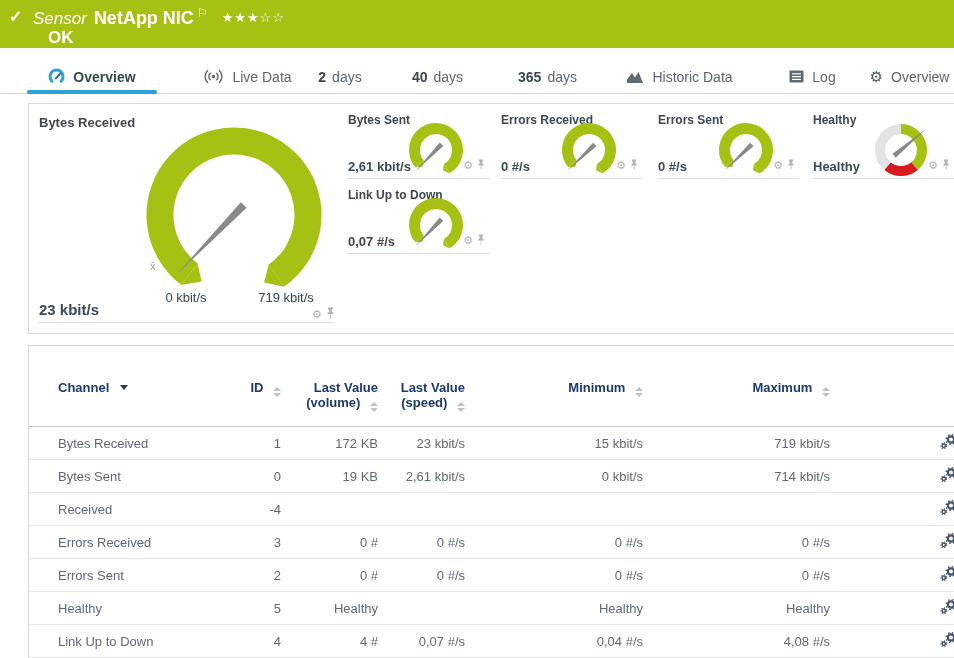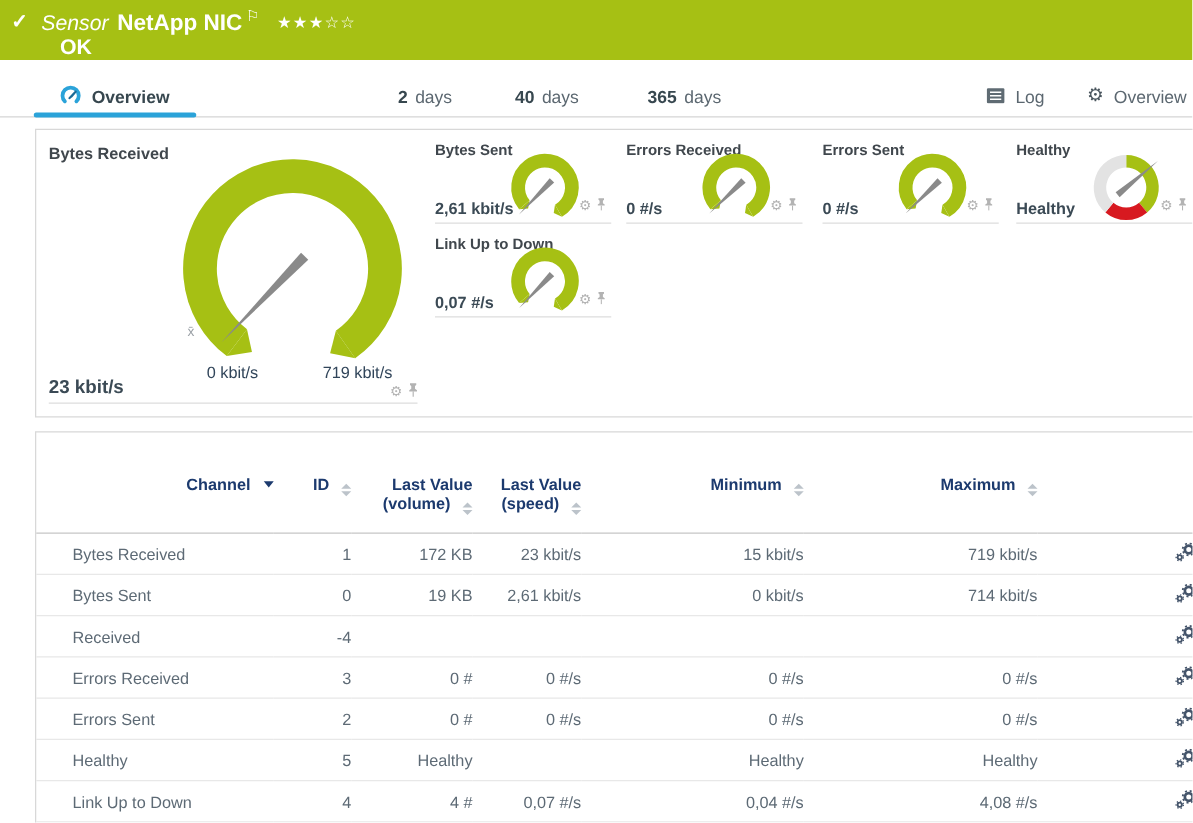--- a/index.html
+++ b/index.html
@@ -42,21 +42,21 @@
   .gcell{position:absolute;width:145px;height:75px;cursor:pointer;}
   .gcell .gtitle{position:absolute;left:2px;top:9px;font-size:12px;font-weight:bold;color:#40474d;white-space:nowrap;}
   .gcell .gvalue{position:absolute;left:2px;top:55px;font-size:13px;font-weight:bold;color:#3b4a55;white-space:nowrap;}
   .gcell svg.gauge{position:absolute;left:55px;top:10px;}
   .gcell .tools{position:absolute;right:6px;bottom:5px;display:flex;gap:4px;align-items:center;}
   .gcell .cellline{position:absolute;left:2px;right:2px;bottom:0;border-bottom:1px solid #ddd;}
   .gear-mini{font-size:11px;color:#b3b3b3;line-height:1;}
   
   table.channels{position:absolute;left:0;top:28px;width:928px;border-collapse:collapse;table-layout:fixed;}
   table.channels th{font-size:13px;font-weight:bold;color:#1c3a6e;vertical-align:top;padding:6px 0 14px 0;text-align:right;cursor:pointer;}
-  table.channels th.ch{text-align:right;padding-left:29px;}
+  table.channels th.ch{text-align:left;padding-left:29px;}
   table.channels thead tr{border-bottom:1px solid #c6c6c6;}
   table.channels td{font-size:13px;color:#5d6a75;text-align:right;height:32px;padding:0;}
   table.channels td.ch{text-align:left;padding-left:29px;}
   table.channels tbody tr{border-bottom:1px solid #e8e8e8;}
   .sort{display:inline-flex;flex-direction:column;gap:2px;margin-left:6px;vertical-align:1px;}
   .sort i{display:block;width:0;height:0;border-left:4px solid transparent;border-right:4px solid transparent;}
   .sort .up{border-bottom:4px solid #bcc3ca;}
   .sort .dn{border-top:4px solid #bcc3ca;}
   .caret{display:inline-block;width:0;height:0;border-left:4px solid transparent;border-right:4px solid transparent;
          border-top:5px solid #1c3a6e;margin-left:7px;vertical-align:2px;}
@@ -76,31 +76,44 @@
 
 <div class="tabbar" id="tabbar">
     <div class="tab active" style="left: 27px; width: 130px;">
       <svg width="17" height="17" viewBox="0 0 17 17">
       <path d="M3.9 13.1 A6.5 6.5 0 1 1 13.1 13.1" fill="none" stroke="#2ba3d9" stroke-width="3" stroke-linecap="round"></path>
       <path d="M7.5 10.5 L12.6 5.2 L9.2 9.2 Z" fill="#1b6a96" stroke="#1b6a96" stroke-width="1.6" stroke-linejoin="round"></path>
       </svg>
       <span class="tlabel">Overview</span>
       <span class="underline"></span>
     </div>
+    <div class="tab" style="left: 190px; width: 115px;">
+      <svg width="21" height="15" viewBox="0 0 21 15">
+      <circle cx="10.5" cy="7.5" r="1.7" fill="#5f6b73"></circle>
+      <path d="M7.3 4.2 a4.6 4.6 0 0 0 0 6.6 M13.7 4.2 a4.6 4.6 0 0 1 0 6.6 M4.6 1.6 a8.2 8.2 0 0 0 0 11.8 M16.4 1.6 a8.2 8.2 0 0 1 0 11.8" fill="none" stroke="#5f6b73" stroke-width="1.4" stroke-linecap="round"></path>
+      </svg>
+      <span class="tlabel">Live Data</span>
+    </div>
     <div class="tab" style="left: 300px; width: 80px;">
       <span class="strong">2</span>
       <span class="tlabel">days</span>
     </div>
     <div class="tab" style="left: 395px; width: 85px;">
       <span class="strong">40</span>
       <span class="tlabel">days</span>
     </div>
     <div class="tab" style="left: 500px; width: 95px;">
       <span class="strong">365</span>
       <span class="tlabel">days</span>
+    </div>
+    <div class="tab" style="left: 612px; width: 135px;">
+      <svg width="18" height="14" viewBox="0 0 18 14">
+      <path d="M1 13 V9.5 L6 3 L9 7.5 L12.5 2 L17 13 Z" fill="#5f6b73"></path>
+      </svg>
+      <span class="tlabel">Historic Data</span>
     </div>
     <div class="tab" style="left: 775px; width: 75px;">
       <svg width="15" height="13" viewBox="0 0 15 13">
       <rect x="0.5" y="0.5" width="14" height="12" rx="1" fill="#5f6b73"></rect>
       <line x1="3" y1="3.8" x2="12" y2="3.8" stroke="#fff" stroke-width="1.2"></line>
       <line x1="3" y1="6.6" x2="12" y2="6.6" stroke="#fff" stroke-width="1.2"></line>
       <line x1="3" y1="9.4" x2="12" y2="9.4" stroke="#fff" stroke-width="1.2"></line>
       </svg>
       <span class="tlabel">Log</span>
     </div>

